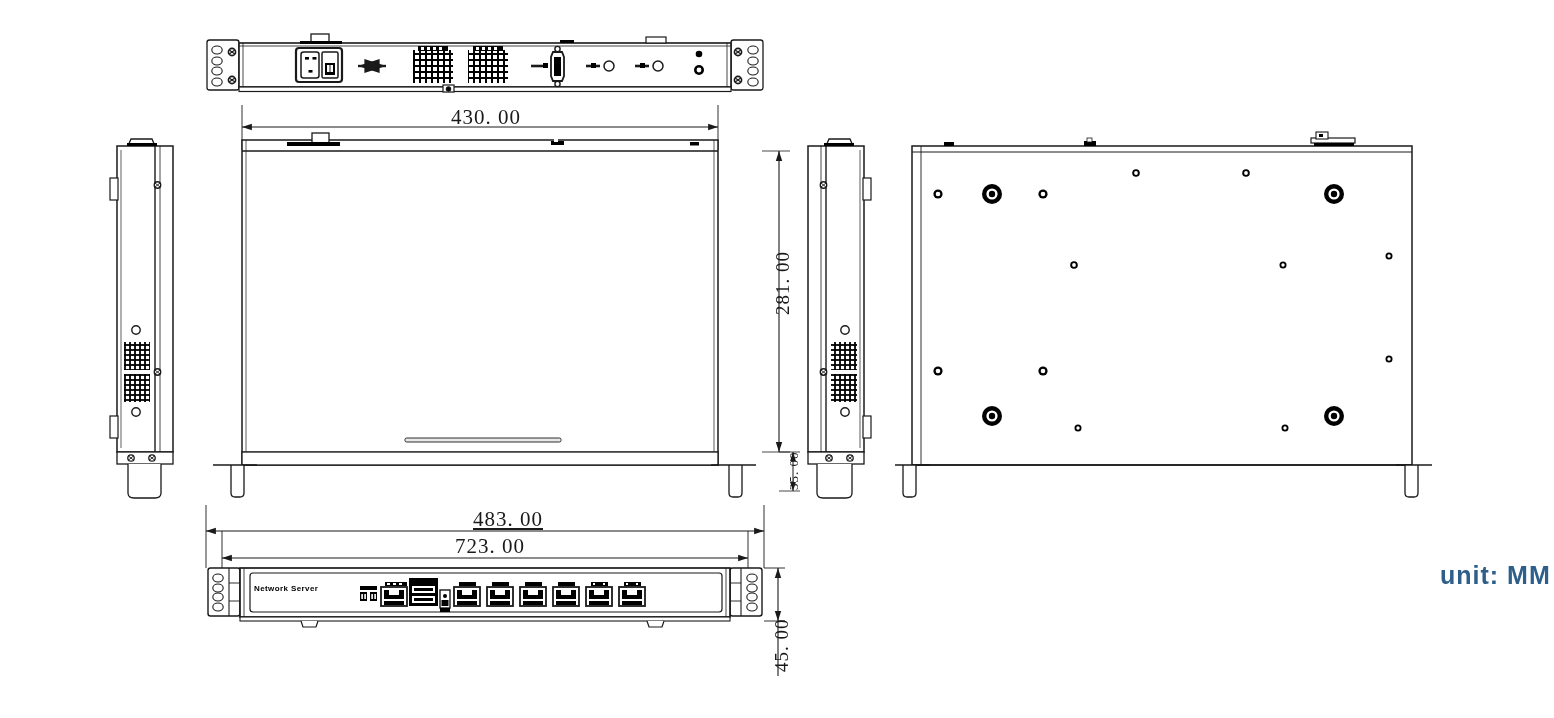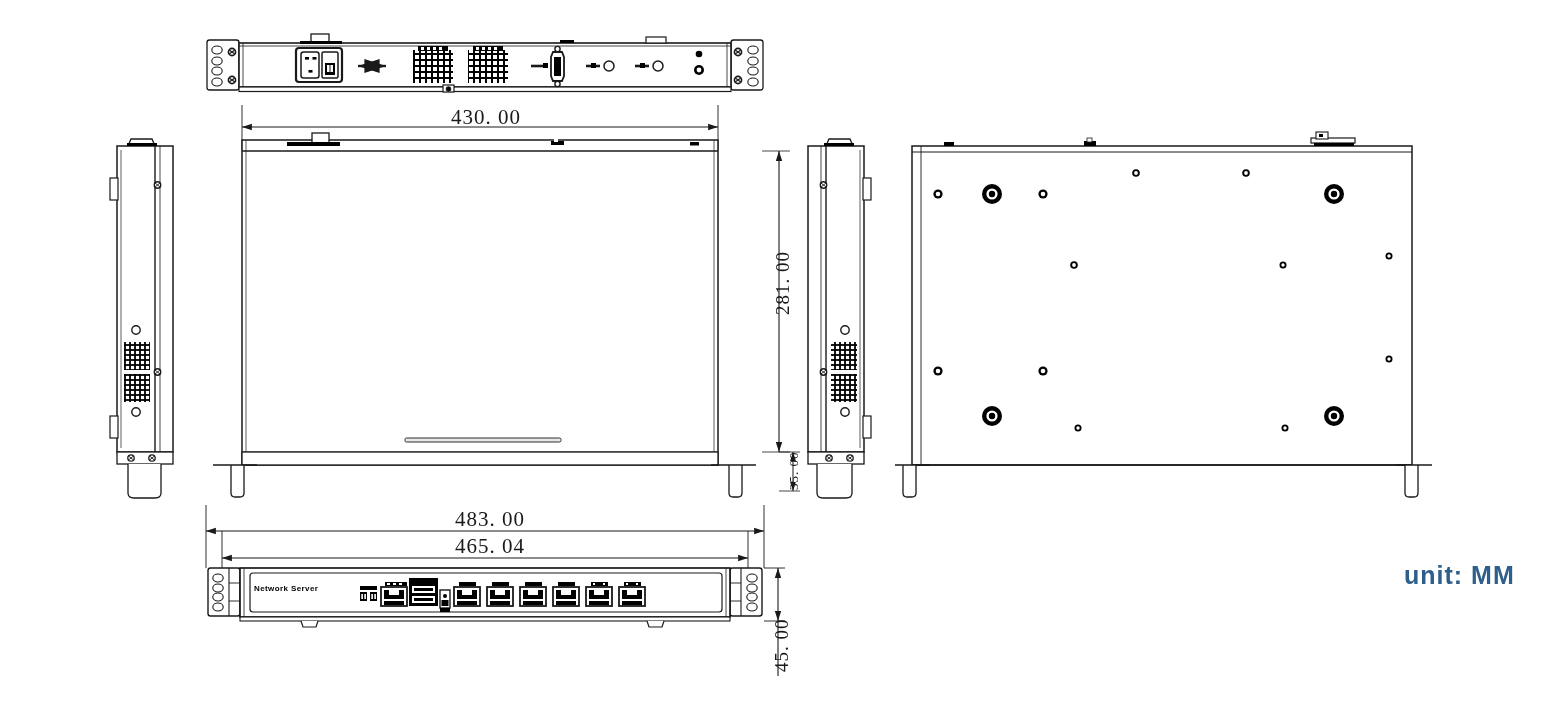--- a/index.html
+++ b/index.html
@@ -578,21 +578,21 @@
 
   </g>
 </svg>
 
 <div class="dim-label dim-h" style="left:451px; top:105px;">430. 00</div>
 
 <div class="dim-label dim-v" style="left:772px; top:315px;">281. 00</div>
 
 <div class="dim-label dim-v-small" style="left:786px; top:490px;">35. 00</div>
 
-<div class="dim-label dim-h" style="left:455px; top:507px;">483. 00</div>
-
-<div class="dim-label dim-h" style="left:455px; top:534px;">465. 04</div>
+<div class="dim-label dim-h" style="left:473px; top:507px;text-decoration:underline;">483. 00</div>
+
+<div class="dim-label dim-h" style="left:455px; top:534px;">723. 00</div>
 
 <div class="dim-label dim-v" style="left:771px; top:672px;">45. 00</div>
 
-<div class="unit-label" style="left:1404px; top:561px;">unit: MM</div>
+<div class="unit-label" style="left:1440px; top:561px;">unit: MM</div>
 
 <div class="panel-brand" style="left:254px; top:584px;">Network Server</div>
 
 </body></html>

